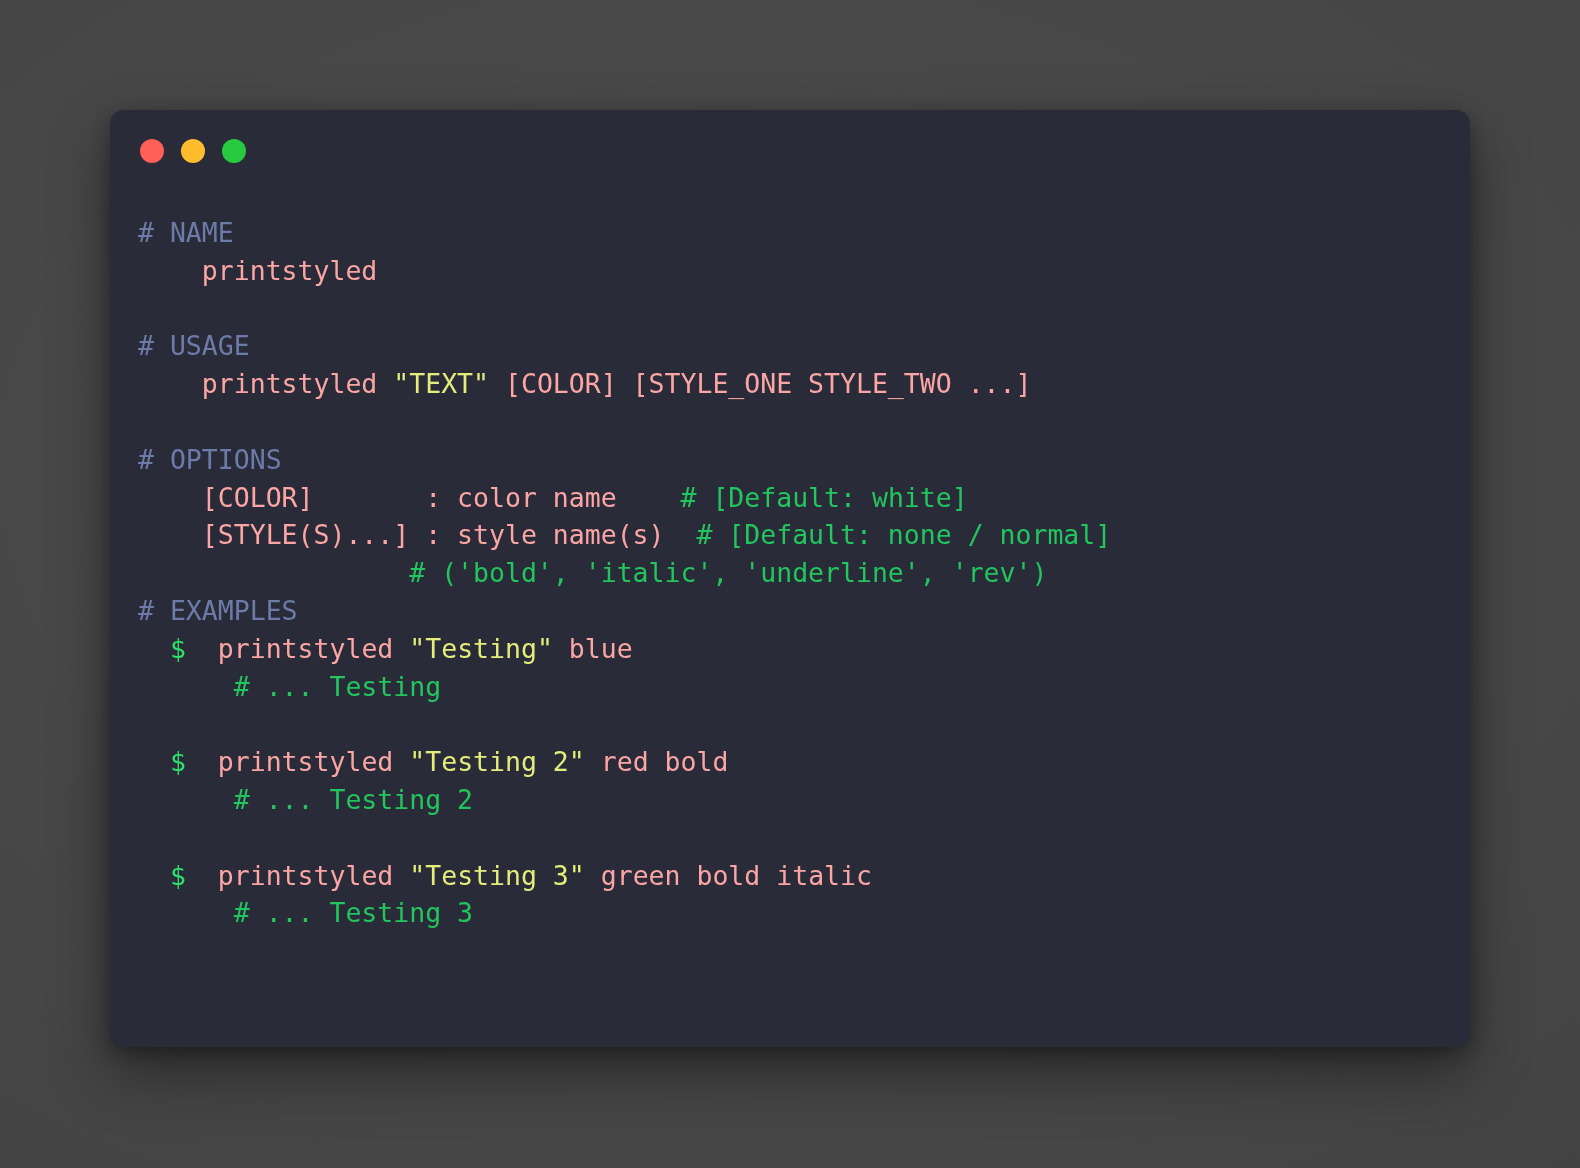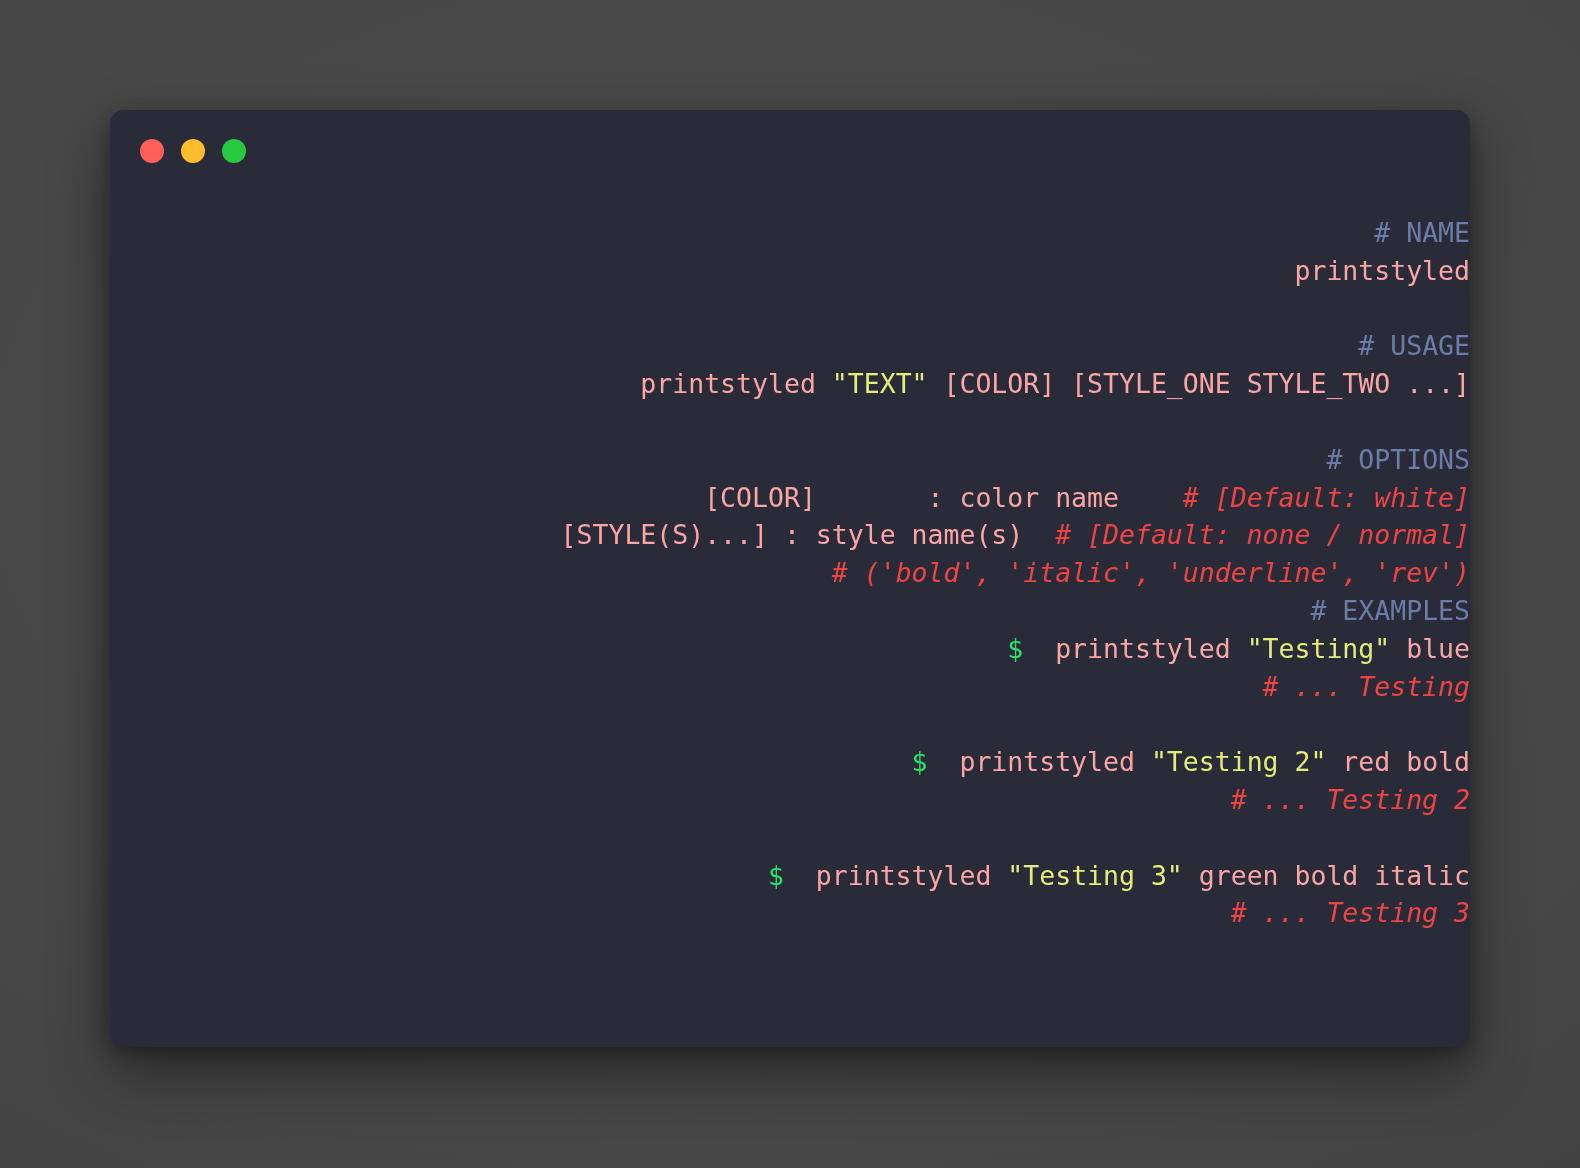--- a/index.html
+++ b/index.html
@@ -68,24 +68,24 @@
     padding: 0 0 0 28px;
     font-family: "DejaVu Sans Mono", monospace;
     font-size: 26.5px;
     line-height: 37.8px;
     color: #E9E9EB;
     white-space: pre;
     letter-spacing: 0px;
     -webkit-font-smoothing: antialiased;
   }
 
-  .ln { display: block; min-height: 37.8px; text-align: right; }
+  .ln { display: block; min-height: 37.8px; }
 
   .c-head    { color: #6C7BA8; }
-  .c-comment { color: #ef4444; font-style: italic; }
+  .c-comment { color: #22c55e; }
   .c-str     { color: #E4EC7A; }
   .c-prompt  { color: #2EE06A; }
   .c-text    { color: #fca5a5; }
 </style>
 </head>
 <body>
 
 <div class="stage">
   <div class="window">
 

